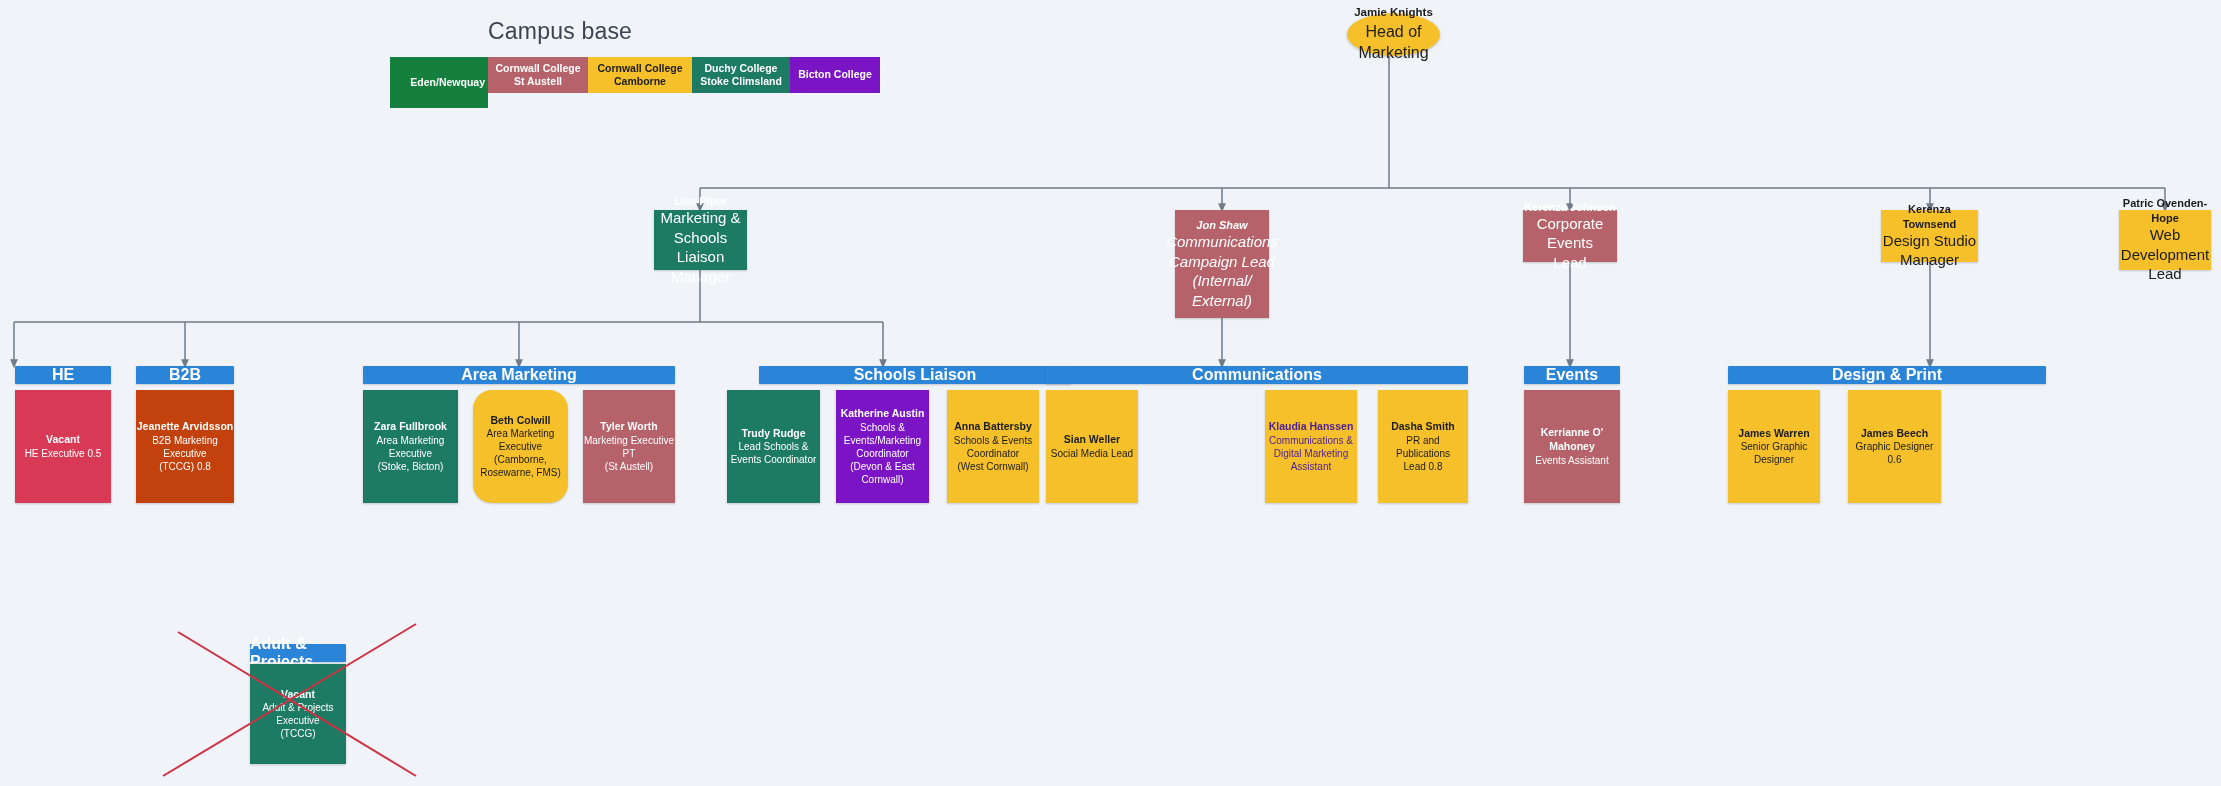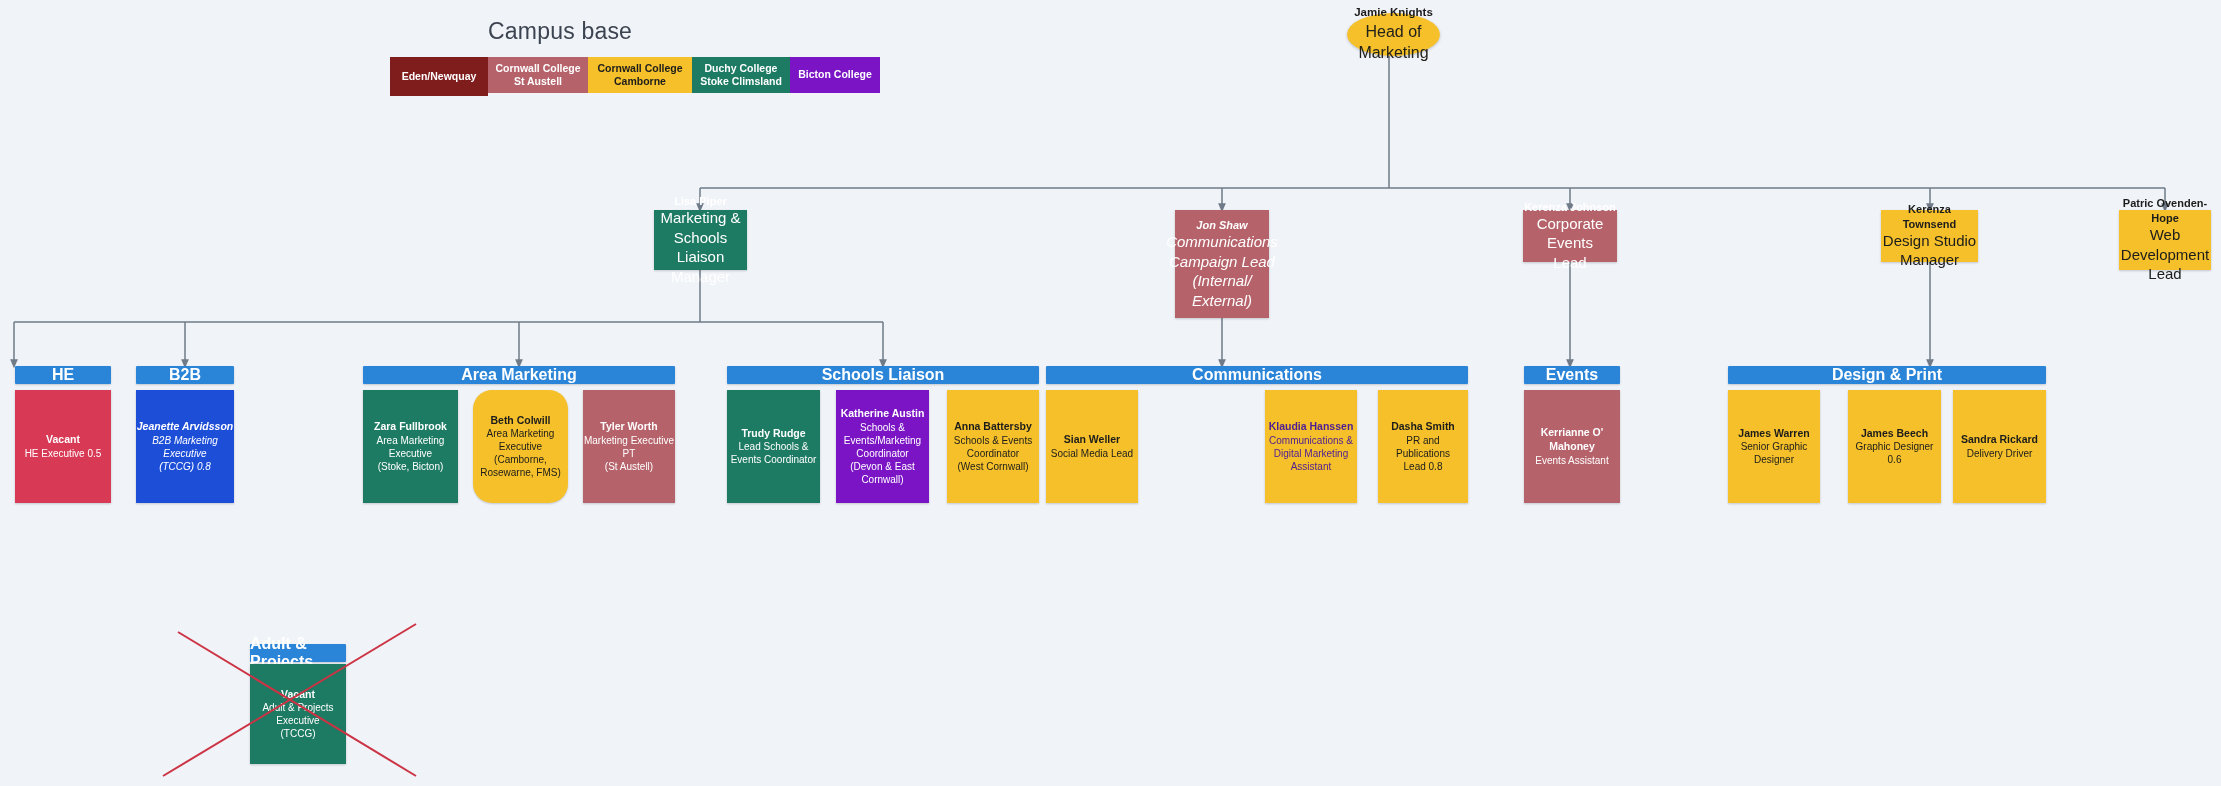--- a/index.html
+++ b/index.html
@@ -122,21 +122,21 @@
       <path d="M1222,318 L1222,364" marker-end="url(#arrowhead)"></path>
 
       <path d="M1570,262 L1570,364" marker-end="url(#arrowhead)"></path>
 
       <path d="M1930,262 L1930,364" marker-end="url(#arrowhead)"></path>
     </g>
   </svg>
 
   <div id="chart-title" style="left:488px;top:18px;">Campus base</div>
 
-  <div class="legend-chip" style="left:390px;top:57px;width:98px;height:39px;background:#7f1d1d;color:#ffffff;">
+  <div class="legend-chip" style="left:390px;top:57px;width:98px;height:51px;background:#15803d;color:#ffffff;justify-content:flex-end;">
     <span>Eden/Newquay</span>
   </div>
   <div class="legend-chip" style="left:488px;top:57px;width:100px;height:36px;background:#b5626a;color:#ffffff;">
     <span>Cornwall College<br>St Austell</span>
   </div>
   <div class="legend-chip" style="left:588px;top:57px;width:104px;height:36px;background:#f5c029;color:#1c1c1c;">
     <span>Cornwall College<br>Camborne</span>
   </div>
   <div class="legend-chip" style="left:692px;top:57px;width:98px;height:36px;background:#1d7a63;color:#ffffff;">
     <span>Duchy College<br>Stoke Climsland</span>
@@ -171,31 +171,31 @@
   </div>
 
   <div class="node tier2" style="left:2119px;top:210px;width:92px;height:60px;background:#f5c029;color:#1c1c1c;">
     <span class="nm">Patric Ovenden-Hope</span>
     <span class="rl">Web Development<br>Lead</span>
   </div>
 
   <div class="cat-bar" style="left:15px;top:366px;width:96px;height:18px;">HE</div>
   <div class="cat-bar" style="left:136px;top:366px;width:98px;height:18px;">B2B</div>
   <div class="cat-bar" style="left:363px;top:366px;width:312px;height:18px;">Area Marketing</div>
-  <div class="cat-bar" style="left:727px;top:366px;width:312px;height:18px;">Schools Liaison</div>
+  <div class="cat-bar" style="left:759px;top:366px;width:312px;height:18px;">Schools Liaison</div>
   <div class="cat-bar" style="left:1046px;top:366px;width:422px;height:18px;">Communications</div>
   <div class="cat-bar" style="left:1524px;top:366px;width:96px;height:18px;">Events</div>
   <div class="cat-bar" style="left:1728px;top:366px;width:318px;height:18px;">Design &amp; Print</div>
 
   <div class="node leaf" style="left:15px;top:390px;width:96px;height:113px;background:#d83a56;color:#ffffff;">
     <span class="nm">Vacant</span>
     <span class="rl">HE Executive  0.5</span>
   </div>
 
-  <div class="node leaf" style="left:136px;top:390px;width:98px;height:113px;background:#1d4ed8;color:#ffffff;font-style:italic;">
+  <div class="node leaf" style="left:136px;top:390px;width:98px;height:113px;background:#c2410c;color:#ffffff;">
     <span class="nm">Jeanette Arvidsson</span>
     <span class="rl">B2B Marketing<br>Executive<br>(TCCG) 0.8</span>
   </div>
 
   <div class="node leaf" style="left:363px;top:390px;width:95px;height:113px;background:#1d7a63;color:#ffffff;">
     <span class="nm">Zara Fullbrook</span>
     <span class="rl">Area Marketing<br>Executive<br>(Stoke, Bicton)</span>
   </div>
 
   <div class="node leaf" style="left:473px;top:390px;width:95px;height:113px;background:#f5c029;color:#1c1c1c;border-radius:19px;">
@@ -246,24 +246,20 @@
   <div class="node leaf" style="left:1728px;top:390px;width:92px;height:113px;background:#f5c029;color:#1c1c1c;">
     <span class="nm">James Warren</span>
     <span class="rl">Senior Graphic<br>Designer</span>
   </div>
 
   <div class="node leaf" style="left:1840px;top:390px;width:93px;height:113px;background:#f5c029;color:#1c1c1c;margin-left:8px;">
     <span class="nm">James Beech</span>
     <span class="rl">Graphic Designer 0.6</span>
   </div>
 
-  <div class="node leaf" style="left:1953px;top:390px;width:93px;height:113px;background:#f5c029;color:#1c1c1c;">
-    <span class="nm">Sandra Rickard</span>
-    <span class="rl">Delivery Driver</span>
-  </div>
 
   <div id="struck-group" style="left:0px;top:0px;width:2221px;height:786px;">
 
     <div class="cat-bar" style="left:250px;top:644px;width:96px;height:18px;">Adult &amp; Projects</div>
 
     <div class="node leaf" style="left:250px;top:664px;width:96px;height:100px;background:#1d7a63;color:#ffffff;">
       <span class="nm">Vacant</span>
       <span class="rl">Adult &amp; Projects<br>Executive<br>(TCCG)</span>
     </div>
 

